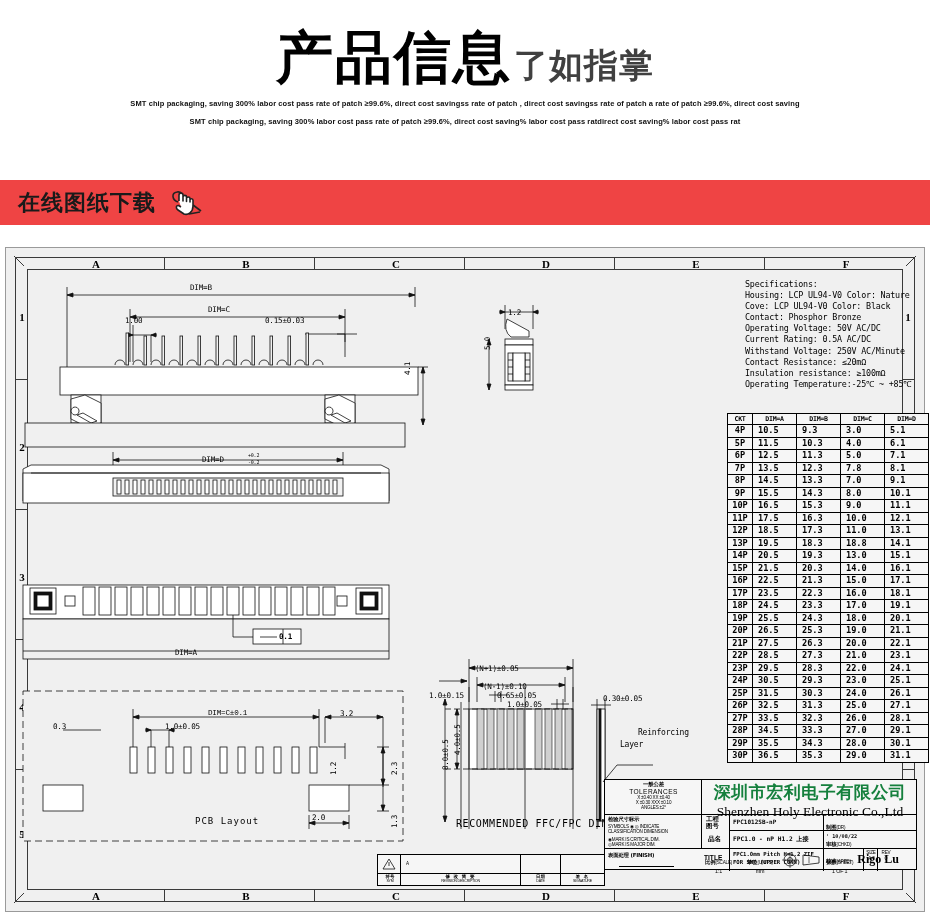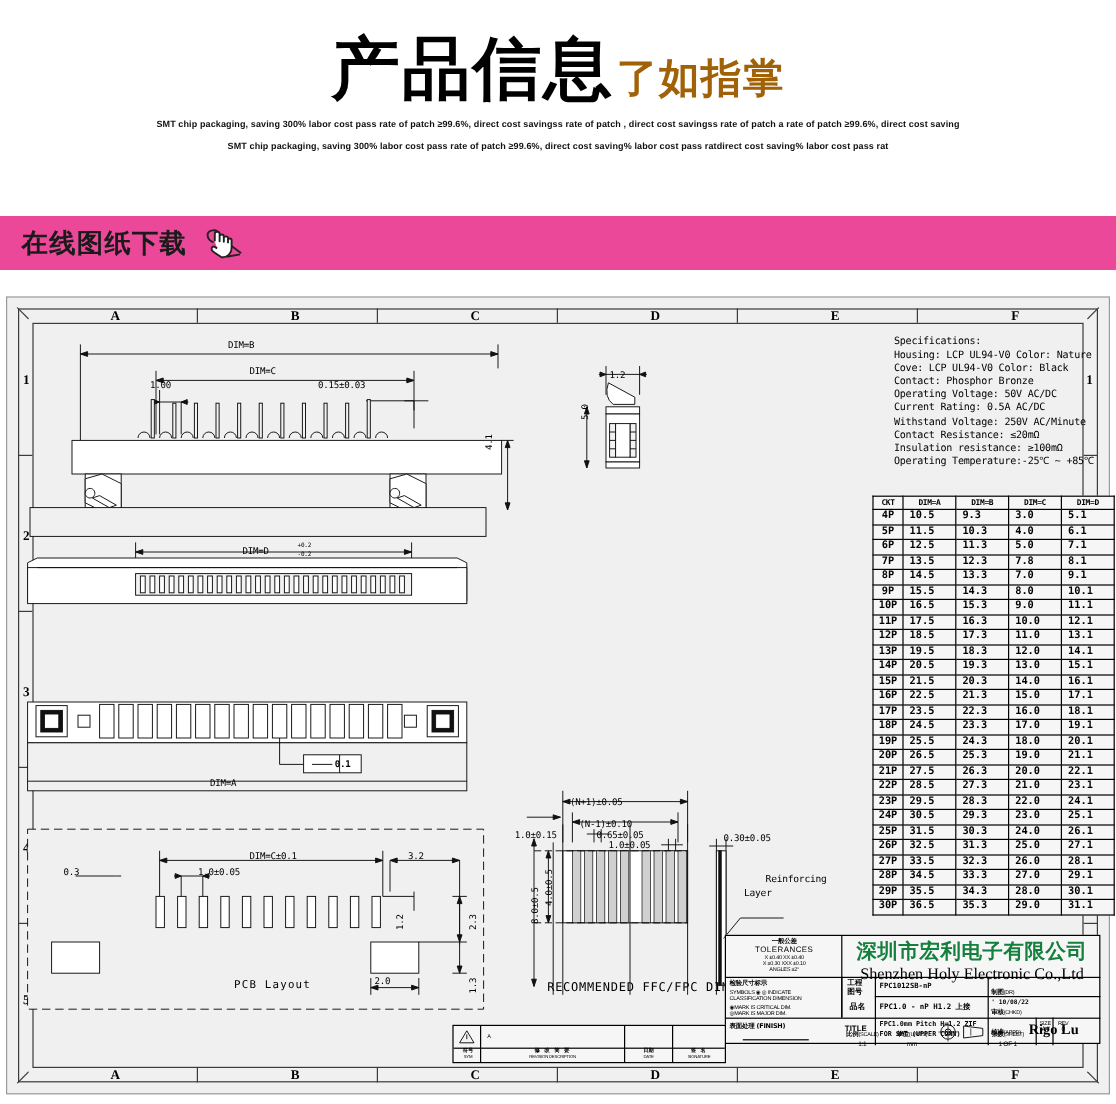--- a/index.html
+++ b/index.html
@@ -16,35 +16,35 @@
     position:absolute;left:0;top:20px;width:930px;text-align:center;
     white-space:nowrap;
   }
   .bt-main{
     font-family:"DejaVu Sans",sans-serif;
     font-size:57px;font-weight:bold;color:#000;letter-spacing:2px;
     vertical-align:baseline;
   }
   .bt-sub{
     font-family:"DejaVu Sans",sans-serif;
-    font-size:34px;font-weight:bold;color:#a16207;letter-spacing:1px;
+    font-size:34px;font-weight:bold;color:#404040;letter-spacing:1px;
     vertical-align:baseline;margin-left:2px;
   }
   .banner-sub1,.banner-sub2{
     position:absolute;width:930px;text-align:center;
     font-size:7.5px;color:#111;font-family:"Liberation Sans",sans-serif;
     font-weight:bold;letter-spacing:.1px;
   }
   .banner-sub1{top:99px;}
   .banner-sub2{top:117px;}
 
   
   .greybar{
     position:absolute;left:0;top:180px;width:930px;height:45px;
-    background:#ec4899;display:flex;align-items:center;
+    background:#ef4444;display:flex;align-items:center;
   }
   .greybar-text{
     margin-left:18px;font-family:"DejaVu Sans",sans-serif;
     font-size:22px;font-weight:bold;color:#1a1a1a;letter-spacing:1px;
   }
   .hand-icon{margin-left:10px;display:flex;align-items:center;}
 
   
   .sheet{
     position:absolute;left:5px;top:247px;width:920px;height:665px;
@@ -529,21 +529,21 @@
 <div class="lbl" style="left:265px;top:316px;">0.15±0.03</div>
 <div class="lbl rot90" style="left:403px;top:375px;">4.1</div>
 <div class="lbl" style="left:508px;top:308px;">1.2</div>
 <div class="lbl rot90" style="left:483px;top:350px;">5.0</div>
 <div class="lbl" style="left:202px;top:455px;">DIM=D</div>
 <div class="lbl" style="left:248px;top:452px;font-size:5px;">+0.2</div>
 <div class="lbl" style="left:248px;top:459px;font-size:5px;">-0.2</div>
 <div class="lbl" style="left:175px;top:648px;">DIM=A</div>
 <div class="lbl lbl-b" style="left:279px;top:632px;">0.1</div>
 
-<div class="lbl" style="left:208px;top:709px;">DIM=C±0.1</div>
+<div class="lbl" style="left:208px;top:709px;font-family:Liberation Mono, monospace;">DIM=C±0.1</div>
 <div class="lbl" style="left:53px;top:722px;">0.3</div>
 <div class="lbl" style="left:165px;top:722px;">1.0±0.05</div>
 <div class="lbl" style="left:340px;top:709px;">3.2</div>
 <div class="lbl rot90" style="left:329px;top:775px;">1.2</div>
 <div class="lbl rot90" style="left:390px;top:775px;">2.3</div>
 <div class="lbl rot90" style="left:390px;top:828px;">1.3</div>
 <div class="lbl" style="left:312px;top:813px;">2.0</div>
 <div class="lbl" style="left:195px;top:816px;font-size:9px;letter-spacing:1px;">PCB Layout</div>
 
 <div class="lbl" style="left:475px;top:664px;">(N+1)±0.05</div>
@@ -642,21 +642,21 @@
         <td class="ckt">12P</td>
         <td class="val">18.5</td>
         <td class="val">17.3</td>
         <td class="val">11.0</td>
         <td class="val">13.1</td>
       </tr>
       <tr>
         <td class="ckt">13P</td>
         <td class="val">19.5</td>
         <td class="val">18.3</td>
-        <td class="val">12.0</td>
+        <td class="val">18.8</td>
         <td class="val">14.1</td>
       </tr>
       <tr>
         <td class="ckt">14P</td>
         <td class="val">20.5</td>
         <td class="val">19.3</td>
         <td class="val">13.0</td>
         <td class="val">15.1</td>
       </tr>
       <tr>

